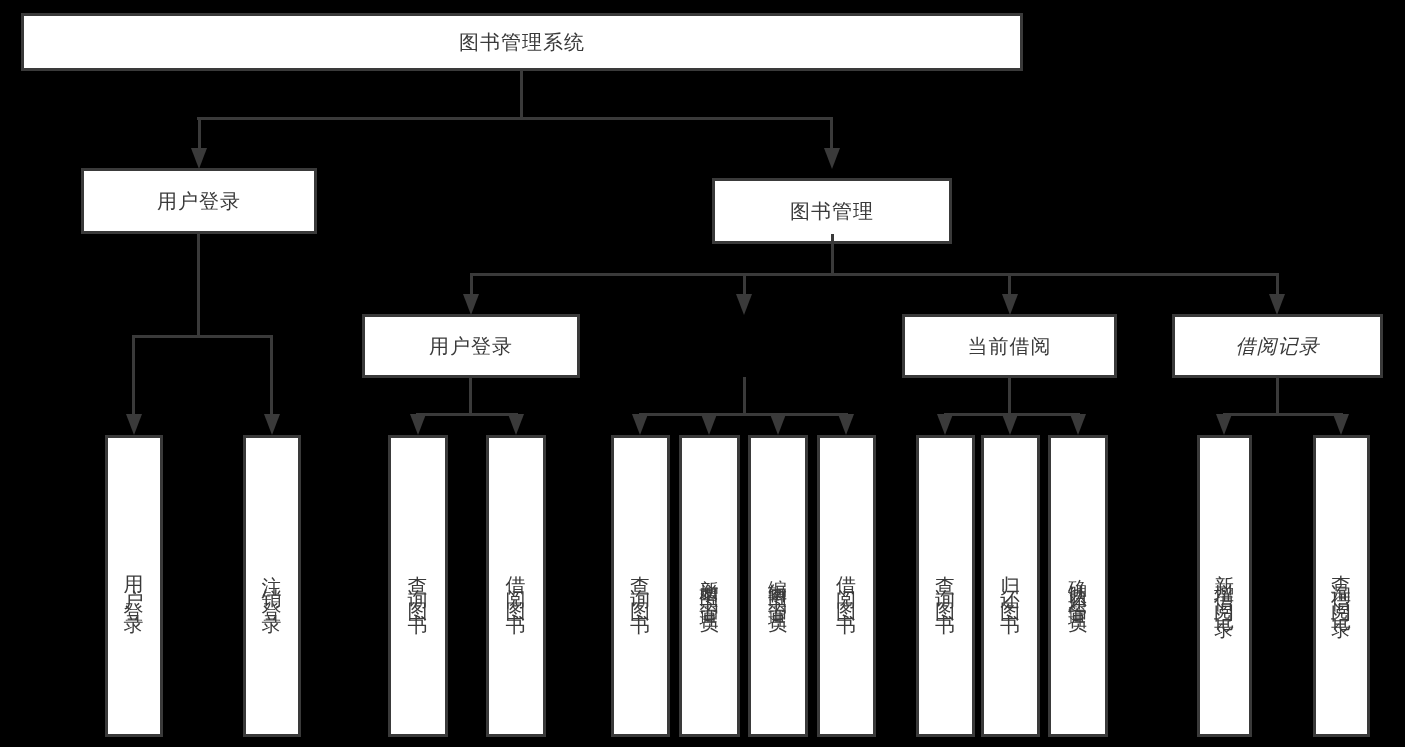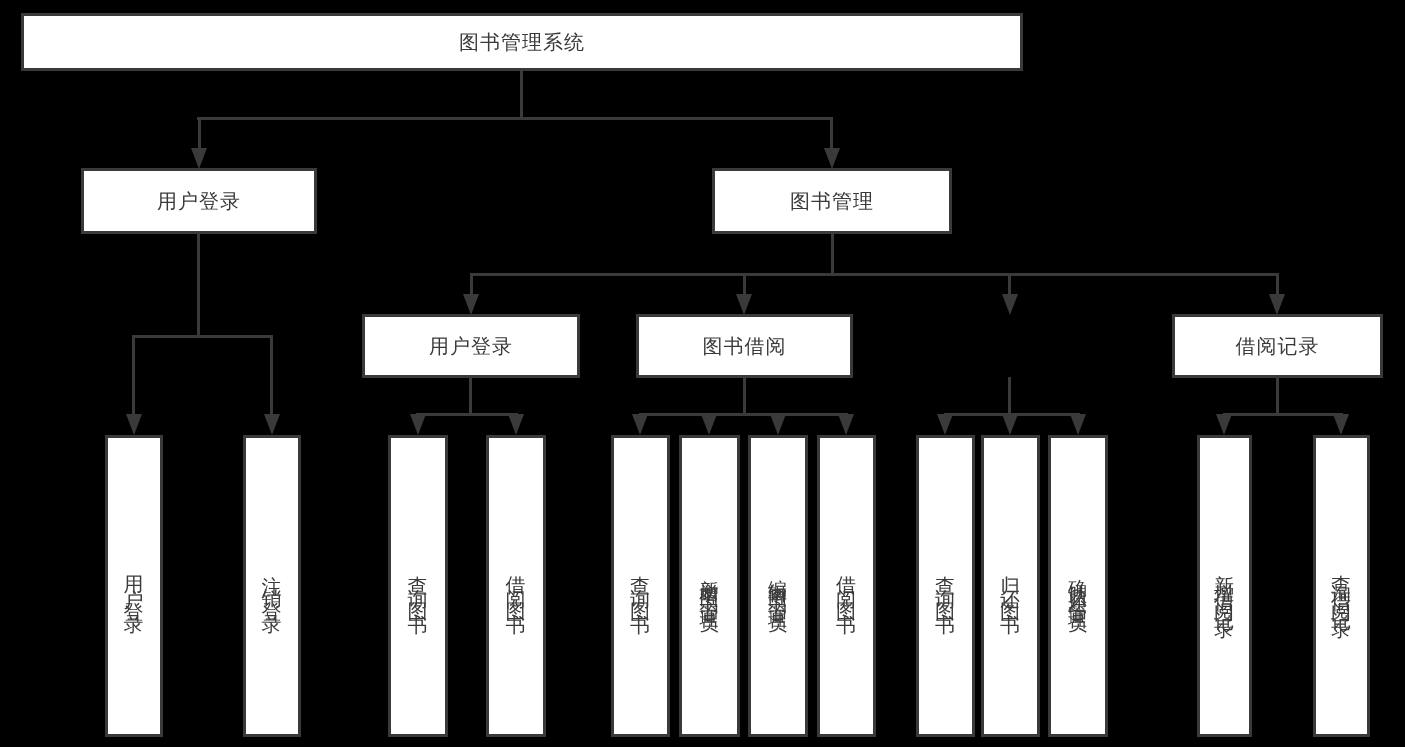--- a/index.html
+++ b/index.html
@@ -37,43 +37,43 @@
   <div class="box" style="left:21px;top:13px;width:1002px;height:58px;">图书管理系统</div>
 
   <div class="vl" style="left:520px;top:70px;height:48px;"></div>
   <div class="hl" style="left:197px;top:117px;width:636px;"></div>
   <div class="vl" style="left:198px;top:118px;height:32px;"></div>
   <div class="ah" style="left:191px;top:148px;"></div>
   <div class="vl" style="left:830px;top:118px;height:32px;"></div>
   <div class="ah" style="left:824px;top:148px;"></div>
 
   <div class="box" style="left:81px;top:168px;width:236px;height:66px;">用户登录</div>
-  <div class="box" style="left:712px;top:168px;width:240px;height:66px;">图书管理</div>
+  <div class="box" style="left:712px;top:178px;width:240px;height:66px;">图书管理</div>
 
   <div class="vl" style="left:197px;top:233px;height:104px;"></div>
   <div class="hl" style="left:132px;top:335px;width:141px;"></div>
   <div class="vl" style="left:132px;top:336px;height:78px;"></div>
   <div class="ah" style="left:126px;top:414px;"></div>
   <div class="vl" style="left:270px;top:336px;height:78px;"></div>
   <div class="ah" style="left:264px;top:414px;"></div>
 
   <div class="vl" style="left:831px;top:234px;height:40px;"></div>
   <div class="hl" style="left:470px;top:273px;width:809px;"></div>
   <div class="vl" style="left:470px;top:274px;height:22px;"></div>
   <div class="ah" style="left:463px;top:294px;"></div>
   <div class="vl" style="left:743px;top:274px;height:22px;"></div>
   <div class="ah" style="left:736px;top:294px;"></div>
   <div class="vl" style="left:1008px;top:274px;height:22px;"></div>
   <div class="ah" style="left:1002px;top:294px;"></div>
   <div class="vl" style="left:1276px;top:274px;height:22px;"></div>
   <div class="ah" style="left:1269px;top:294px;"></div>
 
   <div class="box" style="left:362px;top:314px;width:218px;height:64px;">用户登录</div>
-  <div class="box" style="left:636px;top:314px;width:217px;height:64px;">图书借阅</div>
-  <div class="box" style="left:1172px;top:314px;width:211px;height:64px;">借阅记录</div>
+  <div class="box" style="left:902px;top:314px;width:215px;height:64px;">当前借阅</div>
+  <div class="box" style="left:1172px;top:314px;width:211px;height:64px;font-style:italic;">借阅记录</div>
 
   <div class="vl" style="left:469px;top:377px;height:38px;"></div>
   <div class="hl" style="left:416px;top:413px;width:102px;"></div>
   <div class="ah" style="left:410px;top:414px;"></div>
   <div class="ah" style="left:508px;top:414px;"></div>
 
   <div class="vl" style="left:743px;top:377px;height:38px;"></div>
   <div class="hl" style="left:639px;top:413px;width:209px;"></div>
   <div class="ah" style="left:632px;top:414px;"></div>
   <div class="ah" style="left:701px;top:414px;"></div>

